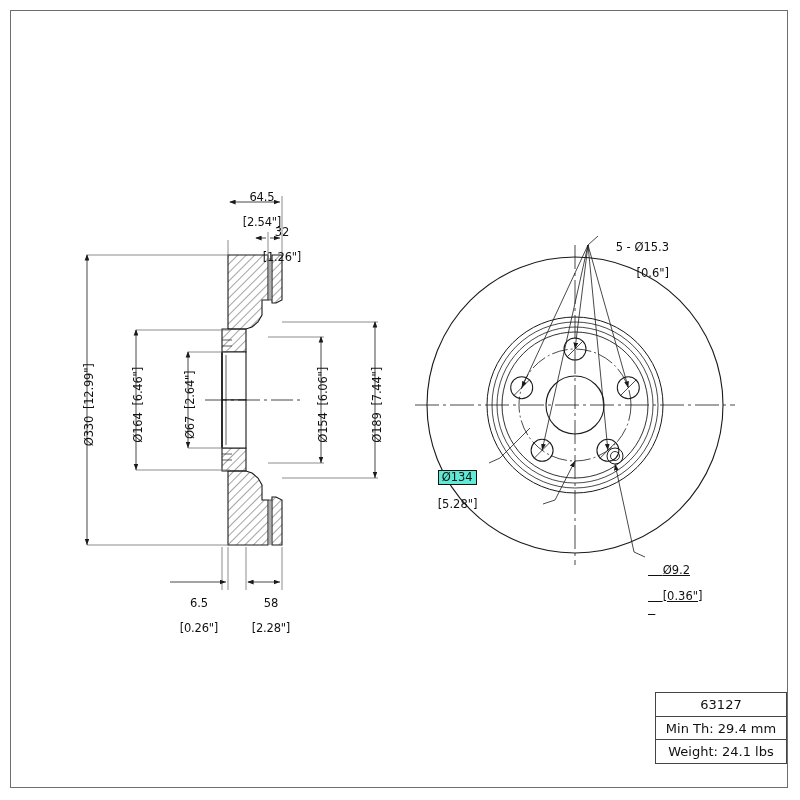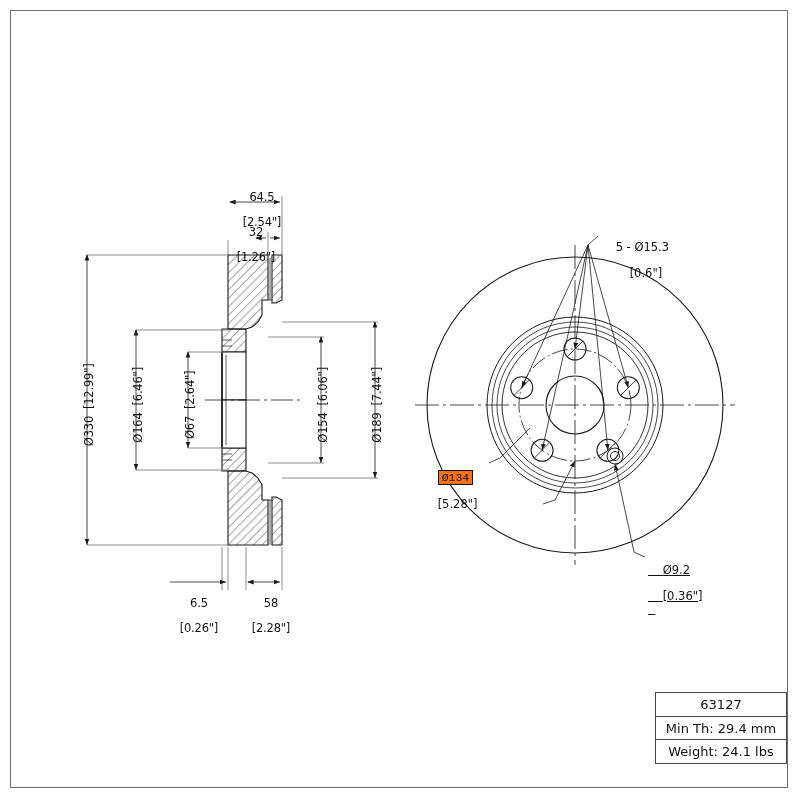--- a/index.html
+++ b/index.html
@@ -5,21 +5,21 @@
   html,body{margin:0;padding:0;background:#ffffff;}
   body{width:800px;height:800px;overflow:hidden;
        font-family:"DejaVu Sans","Liberation Sans",sans-serif;color:#1a1a1a;}
   #sheet{position:relative;width:800px;height:800px;background:#fff;}
   #frame{position:absolute;left:10px;top:10px;width:778px;height:778px;
          border:1.4px solid #6e6e6e;box-sizing:border-box;}
   svg{position:absolute;left:0;top:0;width:800px;height:800px;}
   .dimtxt{position:absolute;font-size:11.5px;line-height:12.5px;color:#111;
           white-space:pre;text-align:center;letter-spacing:-0.2px;}
   .vert{transform-origin:50% 50%;transform:rotate(-90deg);}
-  .boxed{border:1px solid #111;padding:0px 3px;background:#f97316;display:inline-block;font-family:Liberation Mono, monospace;}
+  .boxed{border:1px solid #111;padding:0px 3px;background:#5eead4;display:inline-block;}
   .callout{position:absolute;font-size:11.5px;line-height:13px;color:#111;white-space:pre;}
   #titleblock{position:absolute;left:655px;top:692px;width:132px;
               border:1px solid #444;border-bottom:none;background:#fff;box-sizing:border-box;}
   #titleblock .tbrow{border-bottom:1px solid #444;height:23.5px;line-height:23.5px;
                      text-align:center;font-size:13px;color:#111;box-sizing:border-box;}
 </style>
 </head>
 <body>
 
 <div id="sheet">
@@ -161,21 +161,21 @@
       <line x1="645" y1="557" x2="634" y2="552"></line>
       <line x1="634" y1="552" x2="615" y2="464" marker-end="url(#ar)"></line>
     </g>
   </svg>
 
   <div class="dimtxt" style="left:218px;top:178px;width:74px;">
     <span>64.5</span><br>
     <span>[2.54"]</span>
   </div>
 
-  <div class="dimtxt" style="left:212px;top:213px;width:74px;">
+  <div class="dimtxt" style="left:238px;top:213px;width:74px;">
     <span>32</span><br>
     <span>[1.26"]</span>
   </div>
 
   <div class="dimtxt vert" style="left:34px;top:393px;width:110px;">
     <span>Ø330</span>  <span>[12.99"]</span>
   </div>
 
   <div class="dimtxt vert" style="left:83px;top:393px;width:110px;">
     <span>Ø164</span>  <span>[6.46"]</span>
@@ -196,21 +196,21 @@
   <div class="dimtxt" style="left:161px;top:584px;width:62px;">
     <span>6.5</span><br>
     <span>[0.26"]</span>
   </div>
 
   <div class="dimtxt" style="left:233px;top:584px;width:62px;">
     <span>58</span><br>
     <span>[2.28"]</span>
   </div>
 
-  <div class="callout" style="left:601px;top:228px;">
+  <div class="callout" style="left:601px;top:228px;text-align:right;">
     <span>5 - Ø15.3</span><br>
     <span style="margin-left:14px;">[0.6"]</span>
   </div>
 
   <div class="callout" style="left:423px;top:457px;">
     <span class="boxed">Ø134</span><br>
     <span>[5.28"]</span>
   </div>
 
 

